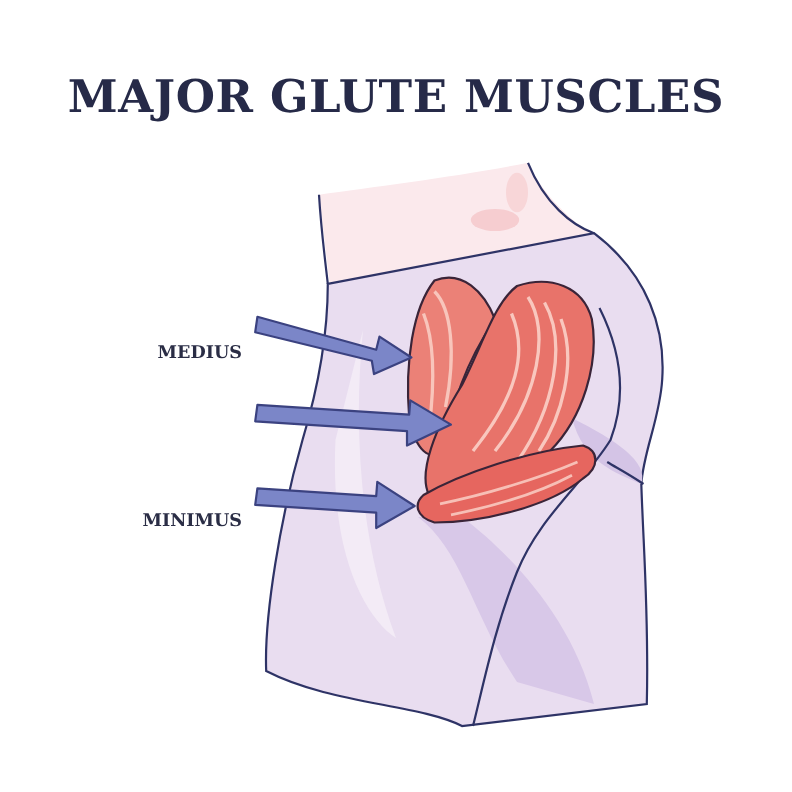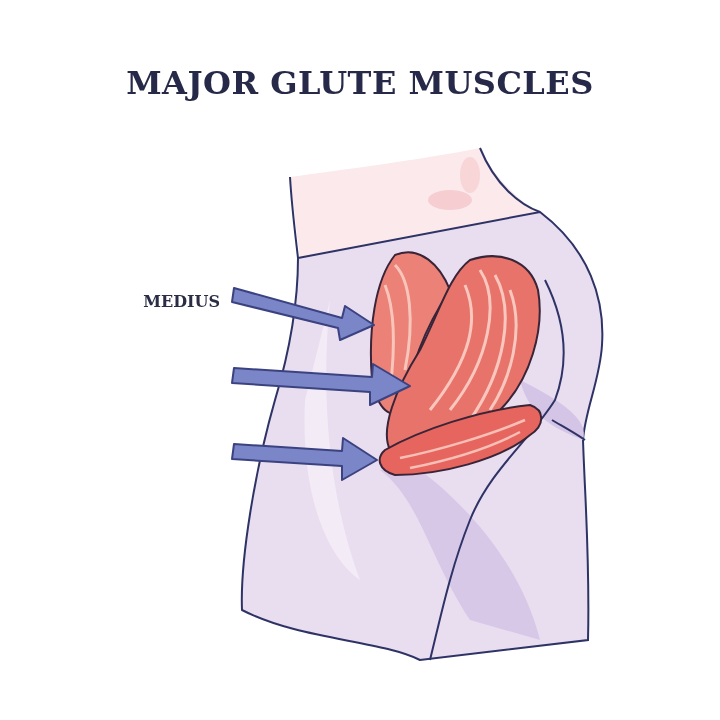--- a/index.html
+++ b/index.html
@@ -1,19 +1,19 @@
 <!DOCTYPE html>
 <html><head>
 <meta charset="utf-8">
 <style>
   html,body{margin:0;padding:0;background:#ffffff;}
   .canvas{position:relative;width:720px;height:720px;overflow:hidden;background:#fff;}
   .title{position:absolute;left:0;top:64px;width:720px;text-align:center;
-    font-family:"DejaVu Serif",serif;font-weight:bold;font-size:32px;color:#262a48;letter-spacing:0.5px;}
-  .label{position:absolute;font-family:"DejaVu Serif",serif;font-weight:bold;font-size:16px;color:#2a2d45;text-align:right;width:120px;}
+    font-family:"DejaVu Serif",serif;font-weight:bold;font-size:41px;color:#262a48;letter-spacing:0.5px;}
+  .label{position:absolute;font-family:"DejaVu Serif",serif;font-weight:bold;font-size:16px;color:#2a2d45;text-align:right;width:120px;margin-top:18px;}
   svg{position:absolute;left:0;top:0;}
 </style>
 </head>
 <body>
 
 <div class="canvas">
   <div class="title">MAJOR GLUTE MUSCLES</div>
 
   <svg width="720" height="720" viewBox="0 0 720 720">
 
@@ -53,13 +53,14 @@
     </g>
     <g>
       <path d="M234 368 L372 377 L373 364 L410 386 L370 405 L370 392 L232 383 Z" fill="#7b86c8" stroke="#3b4280" stroke-width="2" stroke-linejoin="round"></path>
     </g>
     <g>
       <path d="M234 444 L342 451 L343 438 L377 460 L342 480 L342 466 L232 459 Z" fill="#7b86c8" stroke="#3b4280" stroke-width="2" stroke-linejoin="round"></path>
     </g>
   </svg>
 
   <div class="label" style="left:100px;top:292px;">MEDIUS</div>
+  <div class="label" style="left:100px;top:445px;">MINIMUS</div>
 </div>
 
 </body></html>

